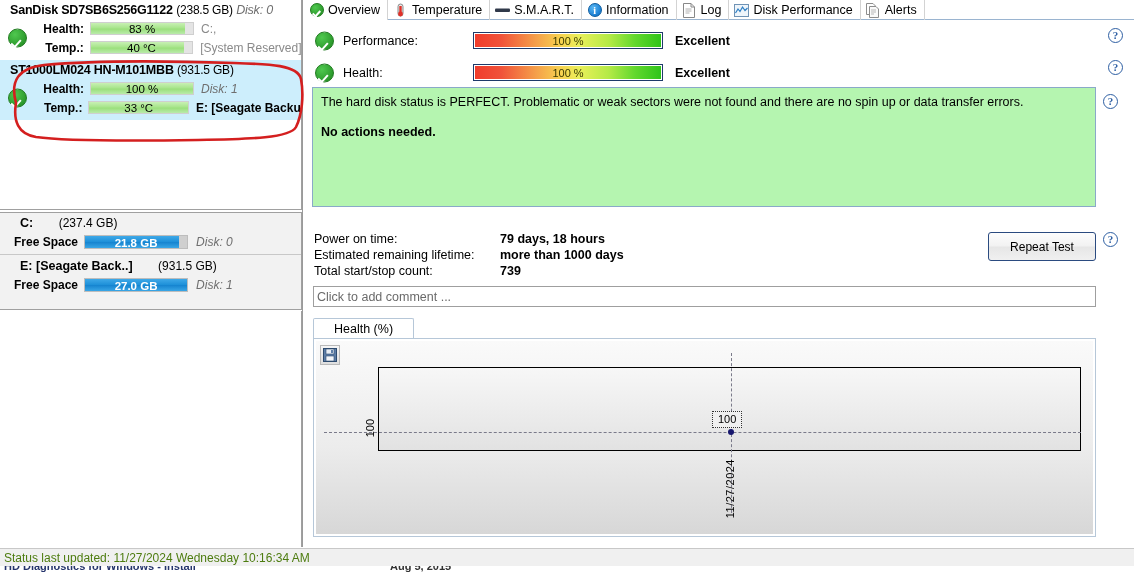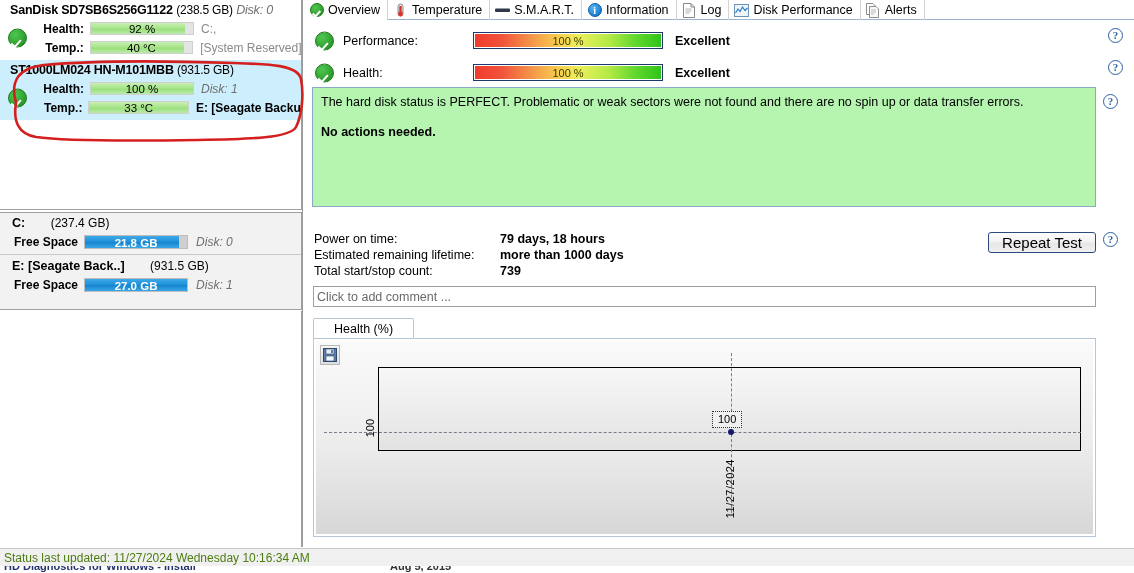--- a/index.html
+++ b/index.html
@@ -78,21 +78,21 @@
   
   .vol-list {
     position: absolute; left: 0; top: 212px;
     width: 302px; height: 98px;
     background: #f2f2f2; border: 1px solid #a0a0a0;
     border-left: none;
   }
   .vol-item { padding: 1px 0 2px 0; }
   .vol-sep { height: 1px; background: #c8c8c8; margin: 1px 0; }
   .vol-title {
-    padding-left: 12px; font-size: 12.5px; font-weight: bold;
+    padding-left: 20px; font-size: 12.5px; font-weight: bold;
     line-height: 18px; white-space: nowrap;
   }
   .vol-title .size { font-weight: normal; font-size: 12px; margin-left: 22px; }
   .vol-row { display: flex; align-items: center; height: 19px; padding-left: 14px; }
   .vol-row .lbl { font-weight: bold; font-size: 12px; margin-right: 6px; }
   .meter-blue {
     position: relative; width: 104px; height: 14px;
     background: #cfcfcf; border: 1px solid #bdbdbd; overflow: hidden;
   }
   .meter-blue .fill {
@@ -193,24 +193,24 @@
   }
   .descbox .b { font-weight: bold; margin-top: 14px; }
 
   
   .infoblock { position: absolute; left: 314px; top: 231px; font-size: 12.5px; }
   .inforow { display: flex; height: 16px; line-height: 16px; }
   .inforow .k { width: 186px; }
   .inforow .v { font-weight: bold; }
   .repeat-btn {
     position: absolute; left: 988px; top: 232px;
-    width: 108px; height: 21px;
+    width: 108px; height: 29px;
     border: 1px solid #2b4b80; border-radius: 3px;
     background: linear-gradient(to bottom,#fdfdfd 0%,#f2f2f2 48%,#e6e6e6 52%,#f0f0f0 100%);
-    font-size: 15px; display: flex; align-items: center; justify-content: center;
+    font-size: 12px; display: flex; align-items: center; justify-content: center;
     cursor: default;
   }
   .comment {
     position: absolute; left: 313px; top: 286px;
     width: 783px; height: 21px;
     border: 1px solid #9f9f9f; background: #fff;
     font-size: 12.5px; color: #6a6a6a;
     display: flex; align-items: center; padding-left: 3px;
   }
 
@@ -305,21 +305,21 @@
           <span class="size">(238.5 GB)</span>
           
           <span class="disknum">Disk: 0</span>
         </div>
         <div class="disk-rows">
           <div class="status-ok"></div>
           <div class="disk-row">
             <span class="lbl">Health:</span>
             <span class="meter">
               <span class="fill" style="width:92%"></span>
-              <span class="txt">92 %</span>
+              <span class="txt">83 %</span>
             </span>
             <span class="right gray">C:,</span>
           </div>
           <div class="disk-row">
             <span class="lbl">Temp.:</span>
             <span class="meter">
               <span class="fill" style="width:92%"></span>
               <span class="txt">40 °C</span>
             </span>
             <span class="right gray">[System Reserved]</span>

